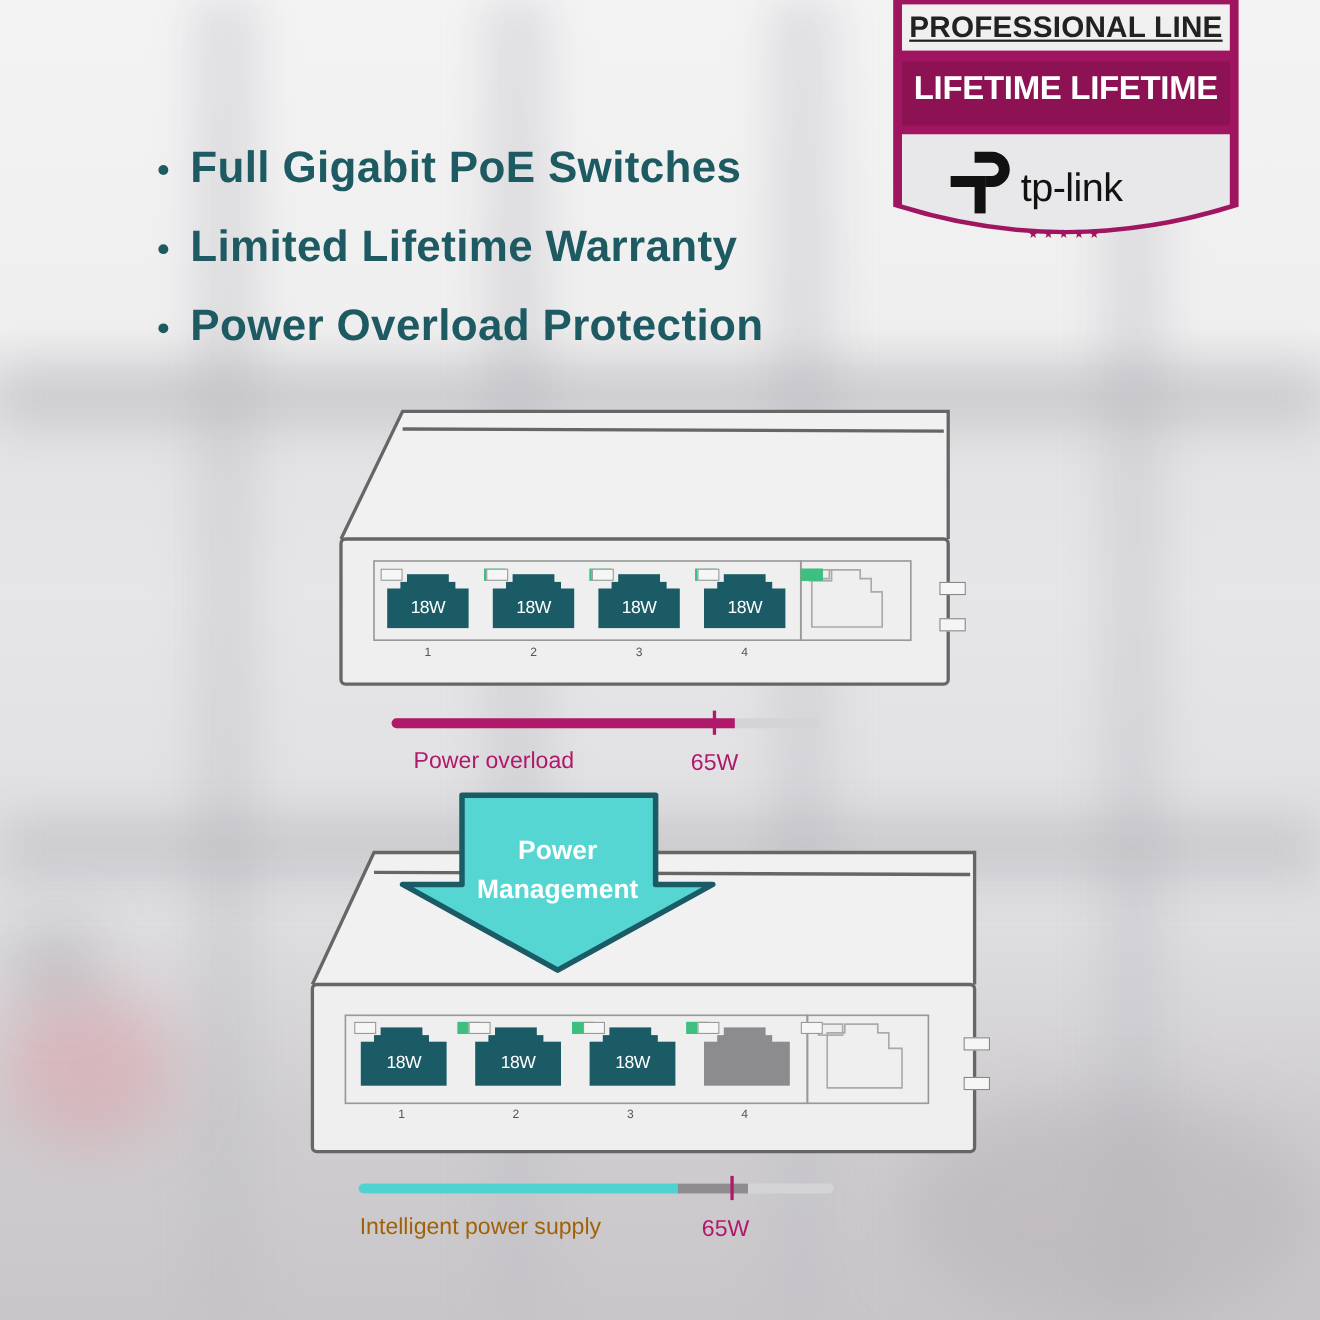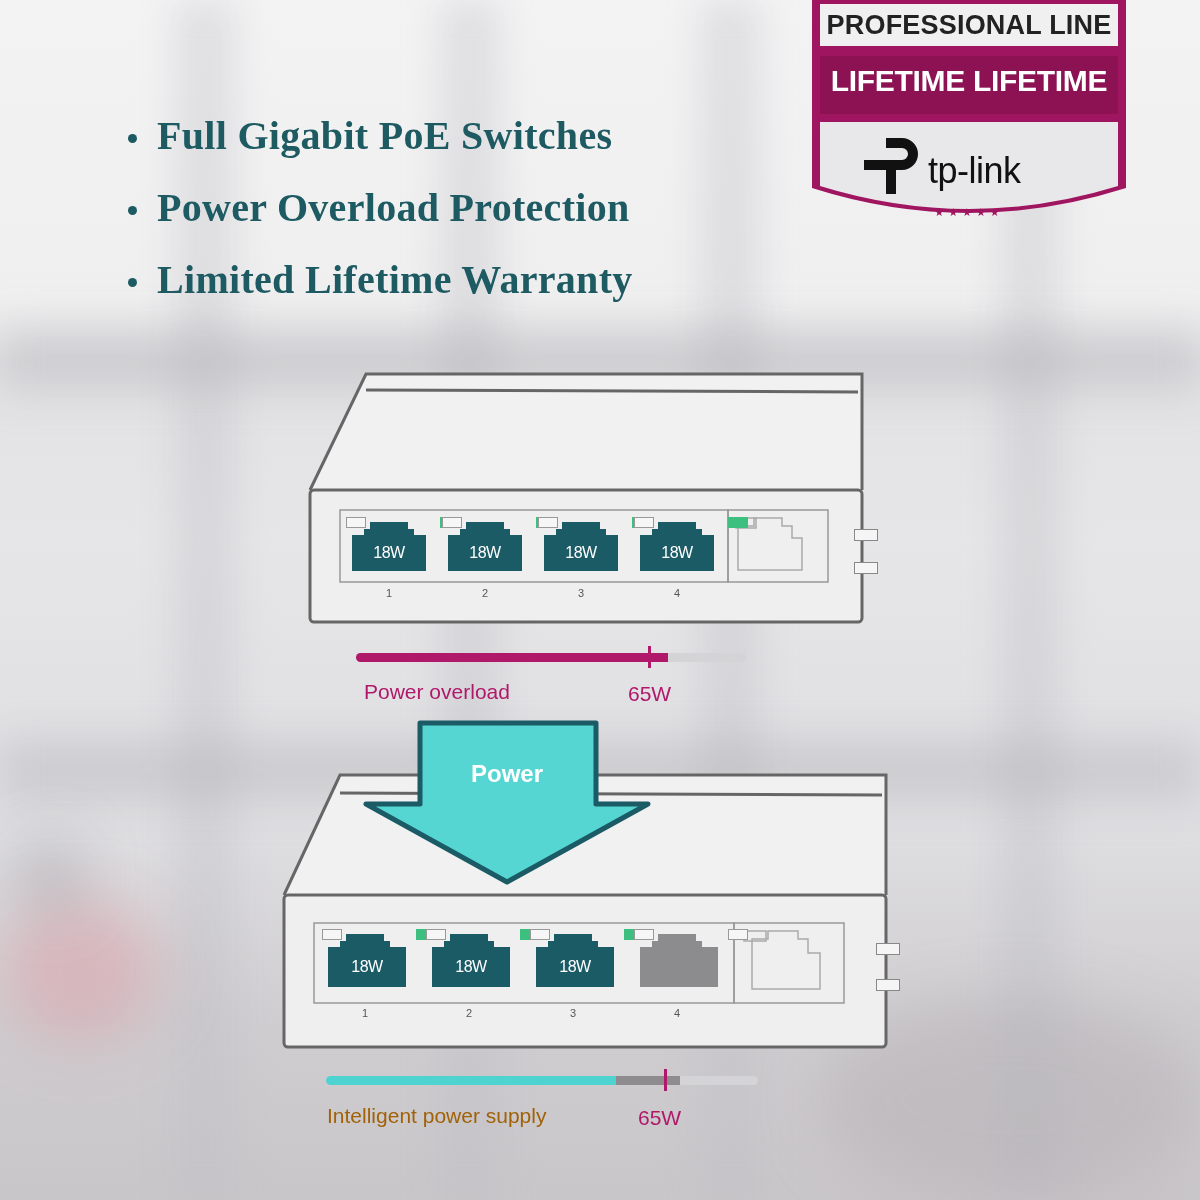--- a/index.html
+++ b/index.html
@@ -12,31 +12,31 @@
     .bg { position: absolute; inset: 0; overflow: hidden; }
     .bg .base {
       position: absolute; inset: 0;
       background: linear-gradient(180deg, #f3f3f4 0%, #efeff0 25%, #e2e2e4 30%, #e6e6e8 45%, #dedde0 70%, #cfcdd0 85%, #c9c6c9 100%);
     }
     .bg .col { position: absolute; top: 0; bottom: 0; width: 60px; background: rgba(190,190,195,0.35); filter: blur(18px); }
     .bg .band { position: absolute; left: 0; right: 0; height: 60px; background: rgba(170,170,175,0.35); filter: blur(20px); }
     .bg .blob { position: absolute; border-radius: 50%; filter: blur(30px); }
 
     
-    .bullets { position: absolute; left: 128px; top: 100px; margin: 0; padding: 0; list-style: none; font-family: Liberation Serif, serif; }
+    .bullets { position: absolute; left: 128px; top: 100px; margin: 16px; padding: 0; list-style: none; }
     .bullets li {
       color: #1d5a62; font-size: 40px; font-weight: 700; line-height: 72px; letter-spacing: 0.3px;
       display: flex; align-items: center;
     }
     .bullets .dot { display: inline-block; width: 9px; height: 9px; border-radius: 50%; background: #1d5a62; margin-right: 20px; margin-top: 4px; }
 
     
     .badge { position: absolute; left: 808px; top: 0; width: 322px; height: 232px; }
     .badge svg { position: absolute; inset: 0; }
-    .badge .line1 { position: absolute; left: 0; right: 0; top: 10px; text-align: center; font-weight: 700; font-size: 27px; color: #222; letter-spacing: 0.2px; }
+    .badge .line1 { position: absolute; left: 0; right: 0; top: 10px; text-align: center; font-weight: 700; font-size: 27px; color: #222; letter-spacing: 0.2px; text-decoration: underline; }
     .badge .line2 { position: absolute; left: 0; right: 0; top: 64px; text-align: center; font-weight: 700; font-size: 30px; color: #fff; letter-spacing: -0.3px; }
     .badge .brand { position: absolute; left: 120px; top: 150px; font-size: 36px; color: #111; letter-spacing: -0.5px; }
     .badge .stars { position: absolute; left: 0; right: 0; top: 206px; text-align: center; color: #a0155f; font-size: 11px; letter-spacing: 4px; }
 
     
     .switch { position: absolute; }
     .switch svg { position: absolute; inset: 0; overflow: visible; }
     .port { position: absolute; width: 80px; height: 60px; padding-left: 26px; }
     .port .led { position: absolute; top: 0; width: 20px; height: 11px; box-sizing: border-box; border: 1.5px solid #999; background: #f6f6f6; }
     .port .led.l { left: -6px; }
@@ -80,25 +80,25 @@
   <div class="blob" style="left:820px;top:1000px;width:380px;height:200px;background:rgba(175,170,175,0.4);"></div>
 </div>
 
 <ul class="bullets">
   <li>
       <span class="dot"></span>
       <span>Full Gigabit PoE Switches</span>
     </li>
   <li>
       <span class="dot"></span>
-      <span>Power Overload Protection</span>
+      <span>Limited Lifetime Warranty</span>
     </li>
   <li>
       <span class="dot"></span>
-      <span>Limited Lifetime Warranty</span>
+      <span>Power Overload Protection</span>
     </li>
 </ul>
 
 <div class="badge">
   <svg width="322" height="232" viewBox="0 0 322 232">
     <path d="M4,0 L318,0 L318,188 Q161,238 4,188 Z" fill="#a0155f"></path>
     <rect x="12" y="4" width="298" height="42" fill="#f0f0f1"></rect>
     <rect x="12" y="56" width="298" height="58" fill="#8d1253"></rect>
     <path d="M12,122 L310,122 L310,186 Q161,232 12,186 Z" fill="#e8e8ea"></path>
   </svg>
@@ -156,21 +156,21 @@
     <div class="num">4</div>
   </div>
   <div class="sysled" style="left:546px;top:157px;"></div>
   <div class="sysled" style="left:546px;top:190px;"></div>
 </div>
 
 <div class="bar" style="left:356px;top:653px;width:390px;">
   <div class="fill" style="width:312px;background:#b0186a;"></div>
   <div class="tick" style="left:292px;"></div>
 </div>
-<div class="bar-label" style="left:364px;top:680px;color:#b0186a;text-align:center;">Power overload</div>
+<div class="bar-label" style="left:376px;top:680px;color:#b0186a;text-align:center;">Power overload</div>
 <div class="bar-label" style="left:628px;top:682px;color:#b0186a;">65W</div>
 
 <div class="switch" style="left:282px;top:773px;width:604px;height:278px;">
   <svg width="604" height="278">
     <path d="M2,122 L58,2 L604,2 L604,122" fill="#f1f1f2" stroke="#666" stroke-width="3"></path>
     <line x1="58" y1="20" x2="600" y2="22" stroke="#666" stroke-width="3"></line>
     <rect x="2" y="122" width="602" height="152" rx="4" fill="#efeff0" stroke="#666" stroke-width="3"></rect>
     <rect x="32" y="150" width="420" height="80" fill="none" stroke="#999" stroke-width="1.5"></rect>
     <rect x="452" y="150" width="110" height="80" fill="none" stroke="#999" stroke-width="1.5"></rect>
     <path d="M470,166 h16 v-8 h30 v8 h10 v14 h12 v36 h-68 z" fill="none" stroke="#aaa" stroke-width="1.5"></path>
@@ -210,20 +210,21 @@
   </div>
   <div class="sysled" style="left:594px;top:170px;"></div>
   <div class="sysled" style="left:594px;top:206px;"></div>
 </div>
 
 <div class="arrow">
   <svg width="290" height="166" viewBox="0 0 290 166" style="position:absolute;inset:0;">
     <path d="M58,3 L234,3 L234,84 L286,84 L145,162 L4,84 L58,84 Z" fill="#55d6d3" stroke="#1b5b66" stroke-width="5" stroke-linejoin="round"></path>
   </svg>
   <div class="t1">Power</div>
+  <div class="t2">Management</div>
 </div>
 
 <div class="bar" style="left:326px;top:1076px;width:432px;">
   <div class="fill" style="width:290px;background:#4fd3d1;"></div>
   <div class="fill2" style="left:290px;width:64px;"></div>
   <div class="tick" style="left:338px;"></div>
 </div>
 <div class="bar-label" style="left:327px;top:1104px;color:#a16207;">Intelligent power supply</div>
 <div class="bar-label" style="left:638px;top:1106px;color:#b0186a;">65W</div>
 

